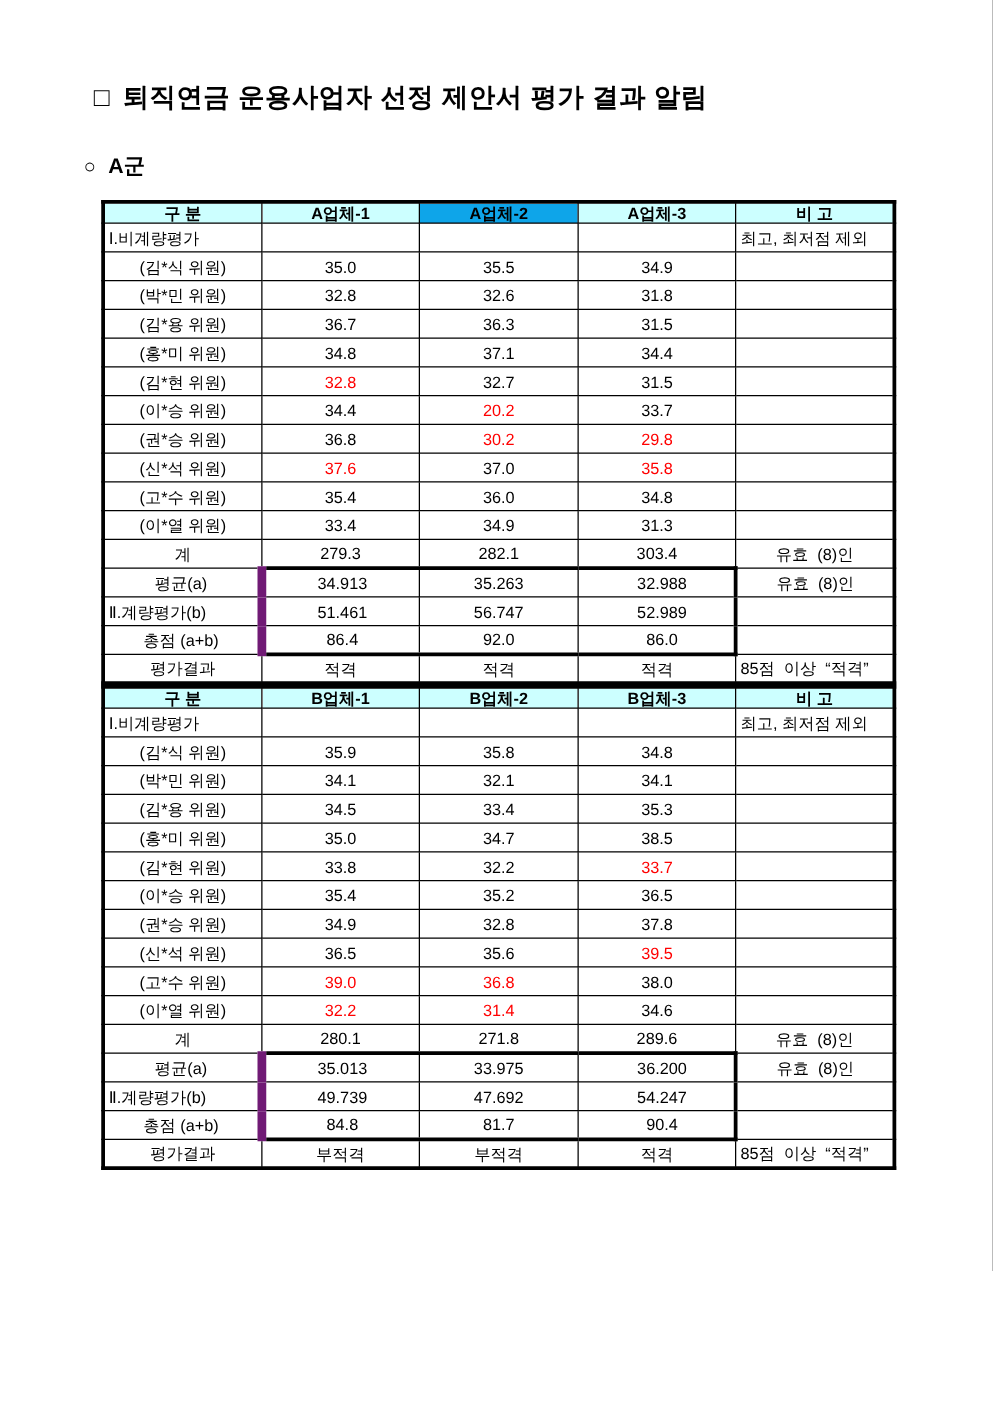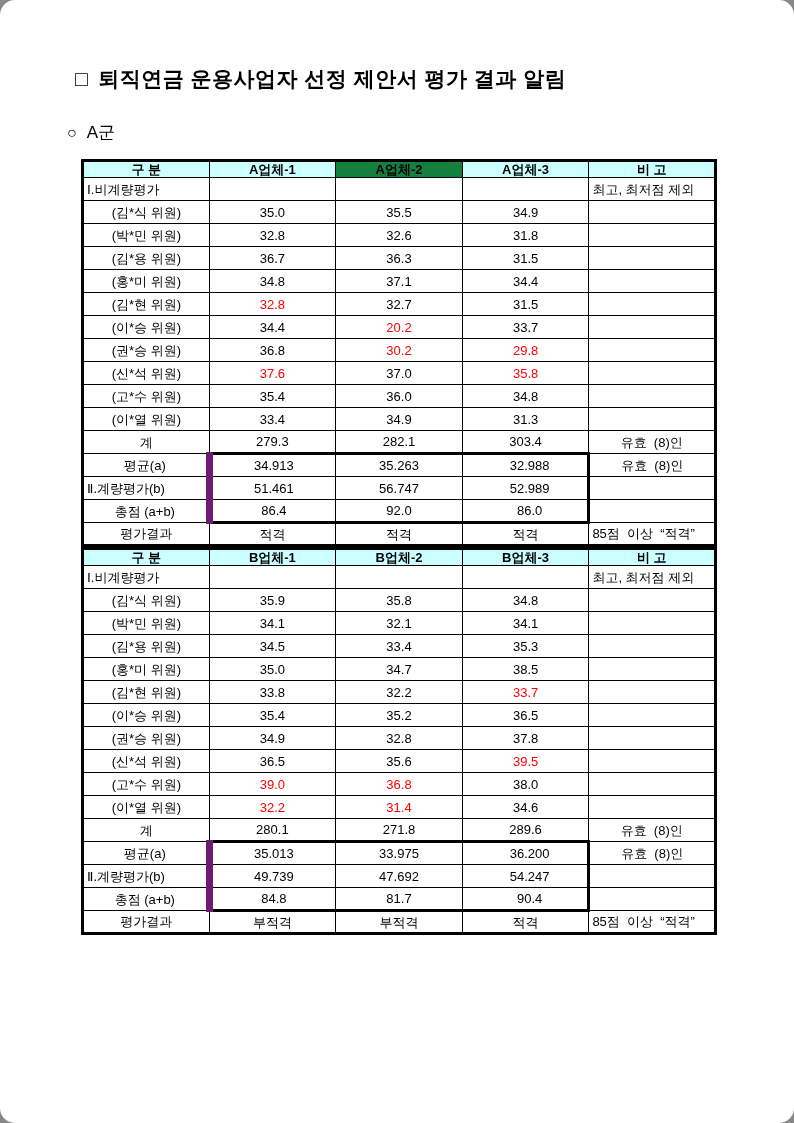--- a/index.html
+++ b/index.html
@@ -1,32 +1,32 @@
 <!DOCTYPE html>
 <html><head>
 <meta charset="utf-8">
 <style>
   * { margin:0; padding:0; box-sizing:border-box; }
   html,body { background:#888; }
   .page {
     width:794px; height:1123px; background:#ffffff; margin:0 auto;
     font-family:"Liberation Sans","DejaVu Sans",sans-serif; color:#000;
-    position:relative; overflow:hidden;border-radius:15px;
+    position:relative; overflow:hidden;
   }
   .content { padding:64px 72px 0 75px; }
   .doc-title {
     font-size:21px; font-weight:bold; line-height:30px; letter-spacing:0.5px;
     white-space:pre;
   }
   .doc-title .sq { margin-right:10px; }
   .sec-heading {
     margin:28px 0 15px -8px; font-size:17px; line-height:22px; white-space:pre;
   }
   .sec-heading .sec-bullet { font-weight:400; font-size:16px; margin-right:10px; }
-  .sec-heading .sec-label { font-weight:normal; }
+  .sec-heading .sec-label { font-weight:bold; }
   table.eval {
     border-collapse:collapse; table-layout:fixed; width:636px;
     margin-left:6px; border:3px solid #000;
   }
   table.eval col { width:20%; }
   table.eval th, table.eval td {
     border:1px solid #000; height:23px; line-height:15px;
     font-size:13px; padding:0 3px; overflow:hidden; white-space:pre;
     vertical-align:middle;
   }
@@ -57,21 +57,21 @@
           <col>
           <col>
           <col>
           <col>
           <col>
         </colgroup>
       <thead>
           <tr>
             <th style="background: rgb(204, 255, 255);">구 분</th>
             <th style="background: rgb(204, 255, 255);">A업체-1</th>
-            <th style="background: #15803d;">A업체-2</th>
+            <th style="background: #0ea5e9;">A업체-2</th>
             <th style="background: rgb(204, 255, 255);">A업체-3</th>
             <th style="background: rgb(204, 255, 255);">비 고</th>
           </tr>
         </thead>
       <tbody>
           <tr class="">
             <td class="label l">Ⅰ.비계량평가</td>
             <td class="score c v0"></td>
             <td class="score c v1"></td>
             <td class="score c v2"></td>

